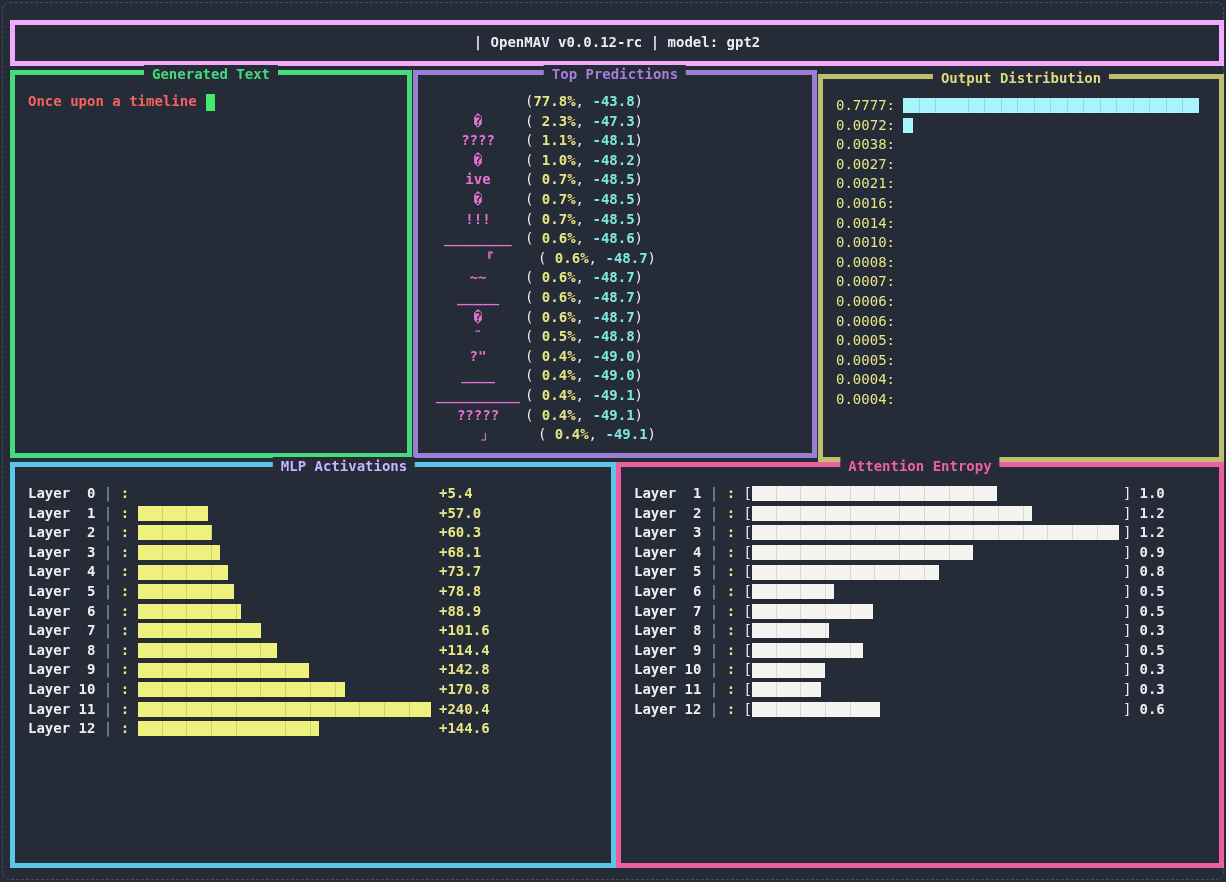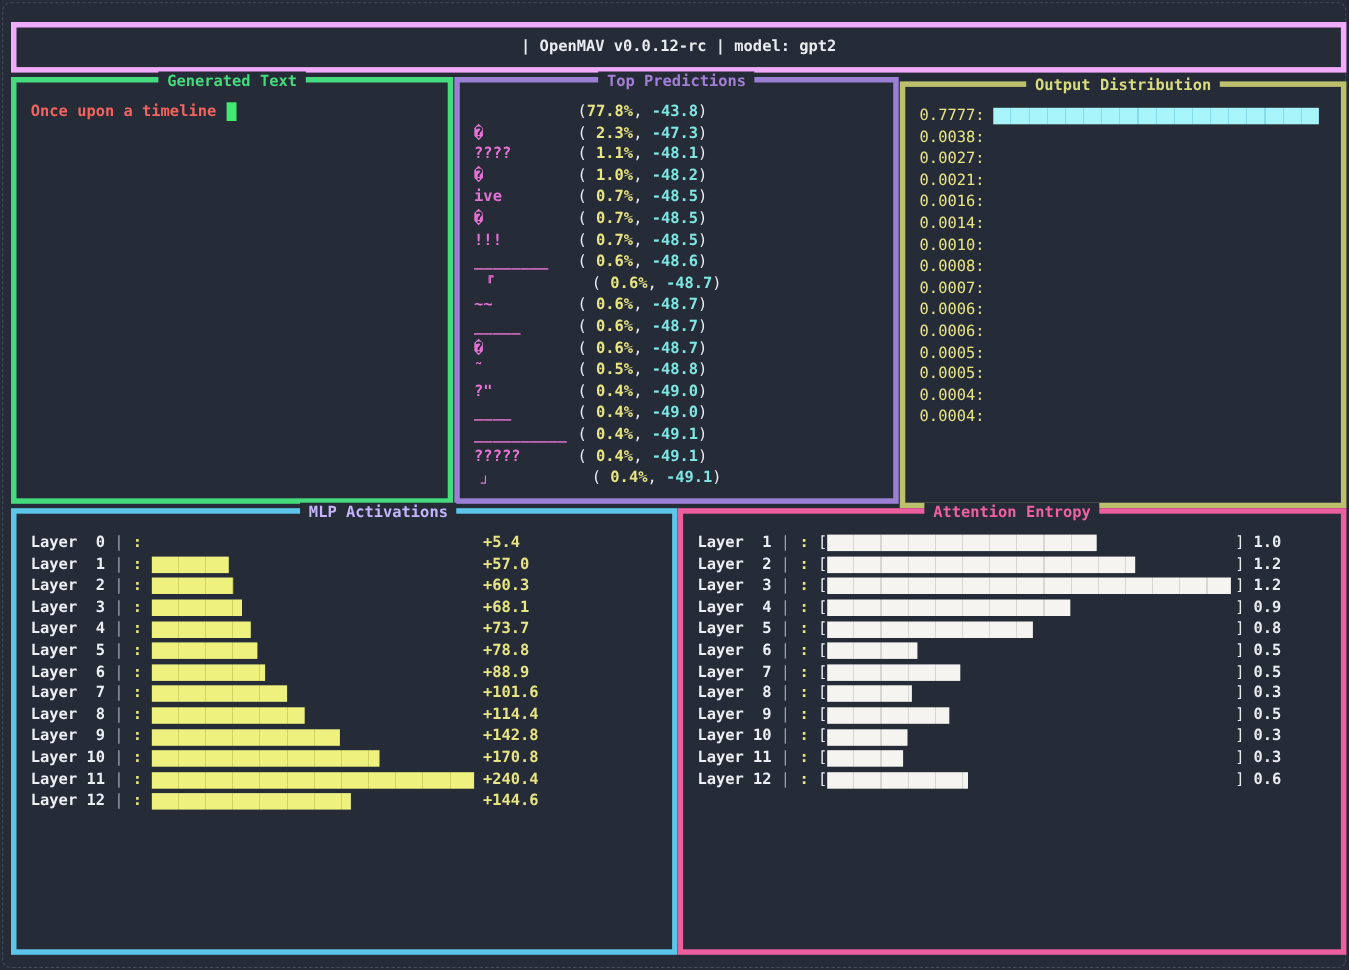--- a/index.html
+++ b/index.html
@@ -10,21 +10,21 @@
   }
   .screen-frame{position:absolute;inset:2px;border:1px dashed #596070;border-radius:8px;pointer-events:none;opacity:.65;}
   .panel{position:absolute;border:5px solid #f0abfc;border-radius:0;background:#262b38;}
   .ptitle{position:absolute;top:-10px;left:50%;transform:translateX(-50%);background:#262b38;
           padding:0 8px;font-weight:bold;white-space:nowrap;}
   .content{position:relative;padding:17px 13px;}
   span{white-space:pre;}
 
   
   .p-green{border-color:#45db7c;} .t-green{color:#45db7c;}
-  .p-purple{border-color:#9b7fd4;} .t-purple{color:#a47fd8;}
+  .p-purple{border-color:#9b7fd4;text-align:center;} .t-purple{color:#a47fd8;}
   .p-olive{border-color:#bcc06c;} .t-olive{color:#d9dc7d;}
   .p-cyan{border-color:#5cc6ea;} .t-cyan{color:#c4b5fd;margin-left:31px;}
   .p-pink{border-color:#ee5f9f;} .t-pink{color:#f0619f;}
 
   
   .titlebar{left:10px;top:20px;width:1204px;height:36px;display:flex;align-items:center;justify-content:center;font-weight:bold;}
 
   
   .gen-text{color:#f4645f;font-weight:bold;}
   .cursor{display:inline-block;width:9px;height:17px;background:#42e96e;vertical-align:middle;margin-left:9px;}
@@ -225,20 +225,24 @@
   </section>
 
   <section class="panel p-olive" style="left:818px;top:74px;width:396px;height:378px;">
     <span class="ptitle t-olive">Output Distribution</span>
     <div class="content" id="od-rows">
         <div class="od-row">
           <span class="od-val">0.7777:</span>
           <span class="od-bar" style="width: 296px;"></span>
         </div>
         <div class="od-row">
+          <span class="od-val">0.0072:</span>
+          <span class="od-bar" style="width: 10px;"></span>
+        </div>
+        <div class="od-row">
           <span class="od-val">0.0038:</span>
         </div>
         <div class="od-row">
           <span class="od-val">0.0027:</span>
         </div>
         <div class="od-row">
           <span class="od-val">0.0021:</span>
         </div>
         <div class="od-row">
           <span class="od-val">0.0016:</span>

